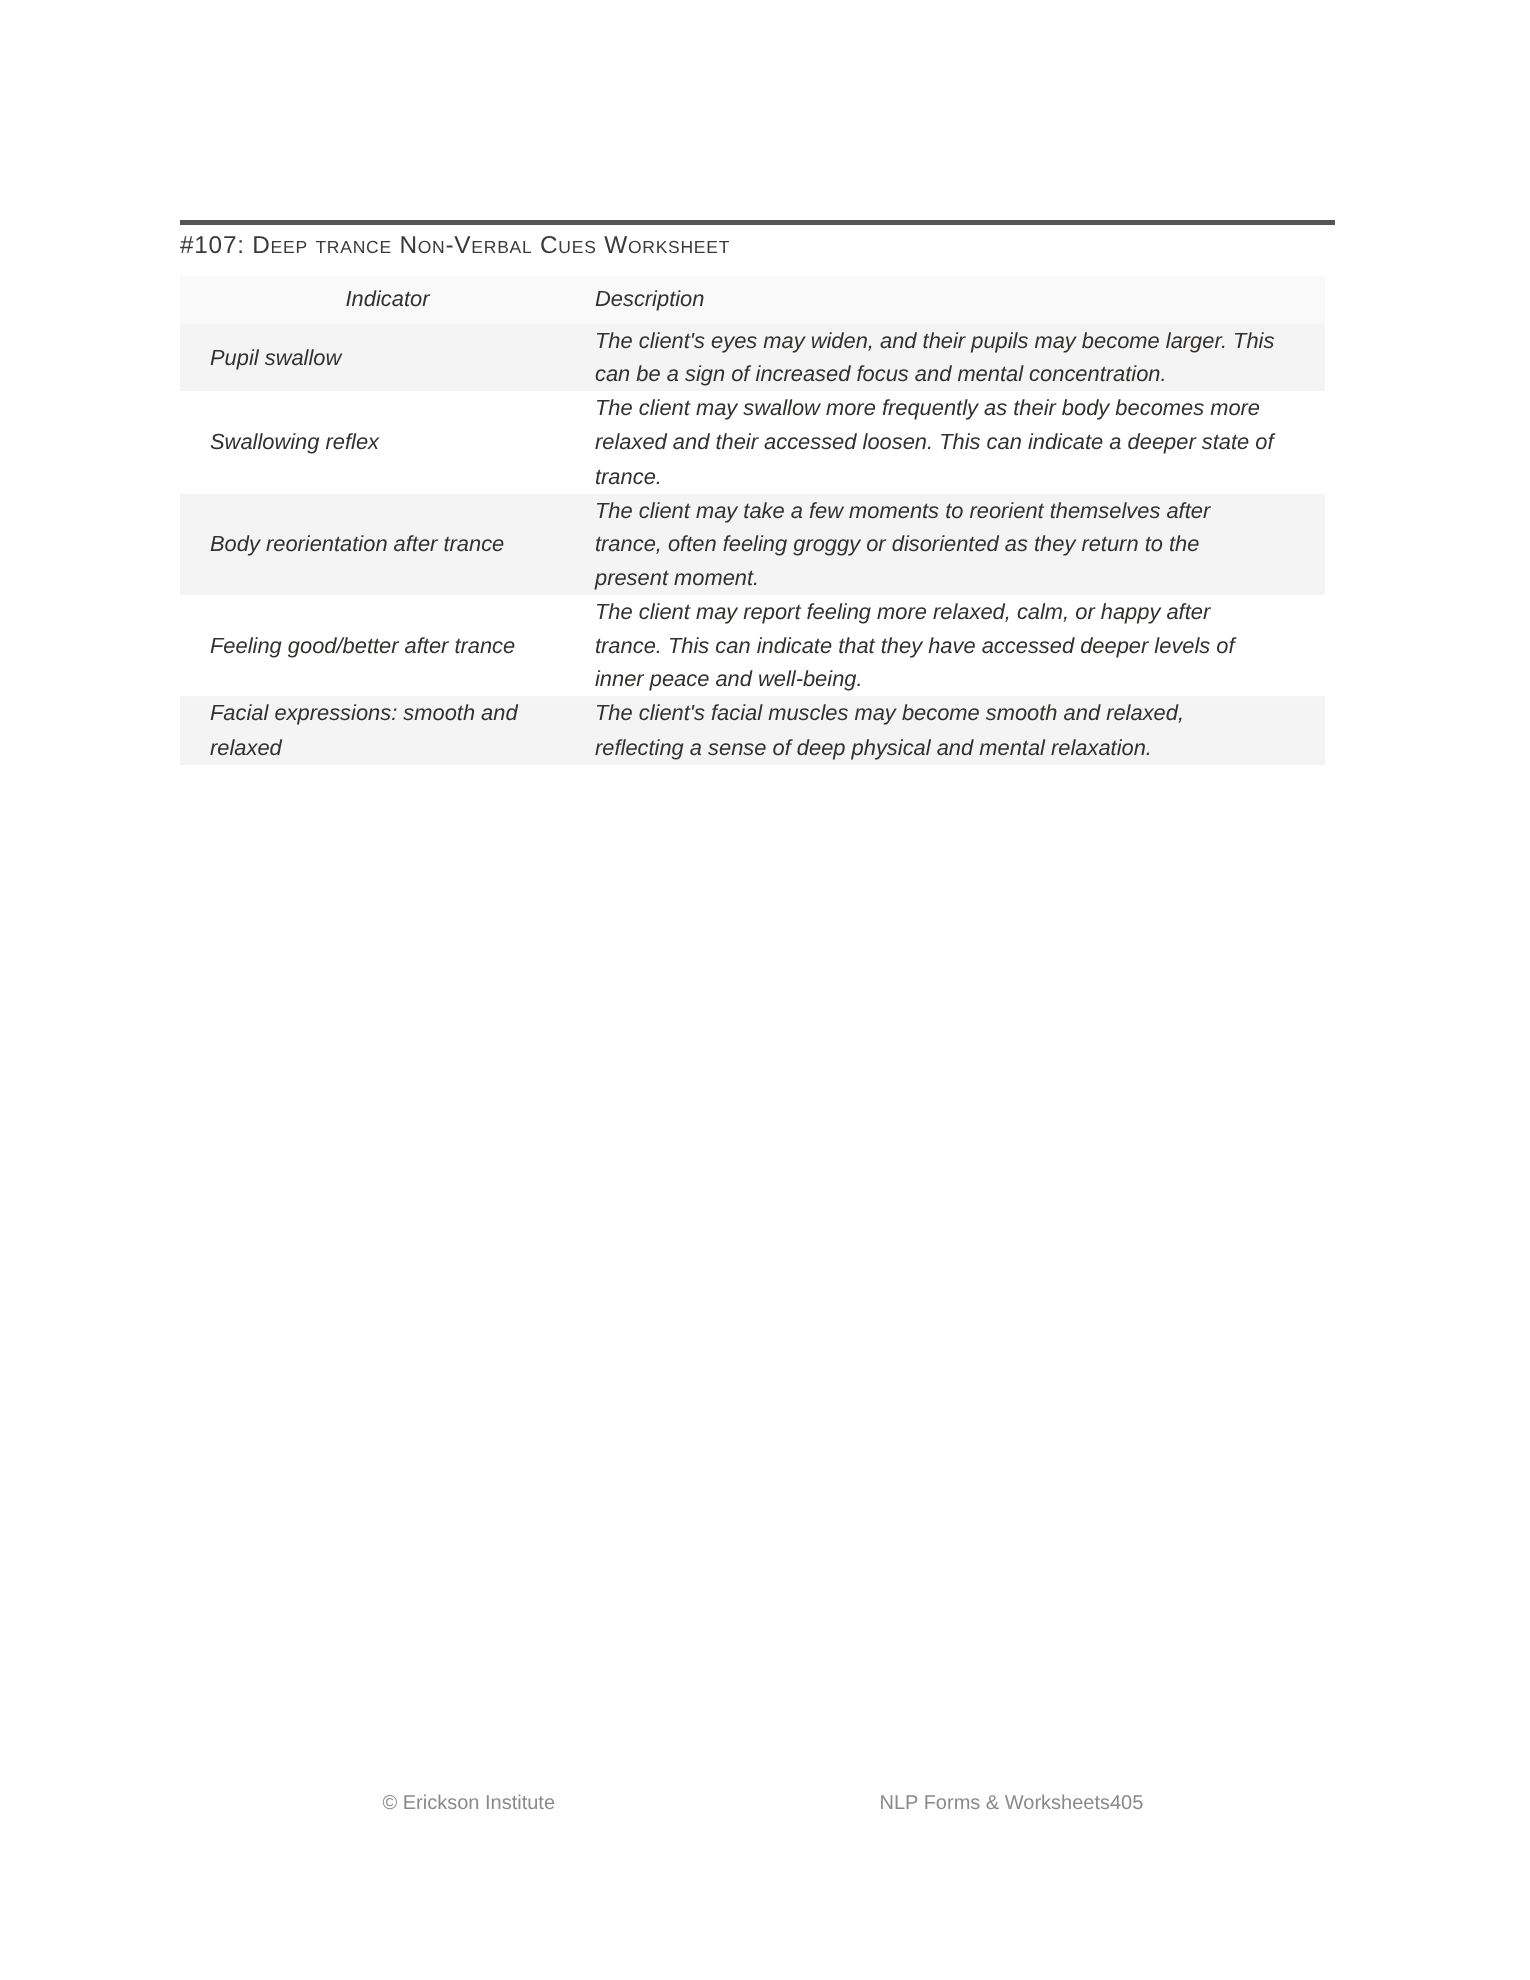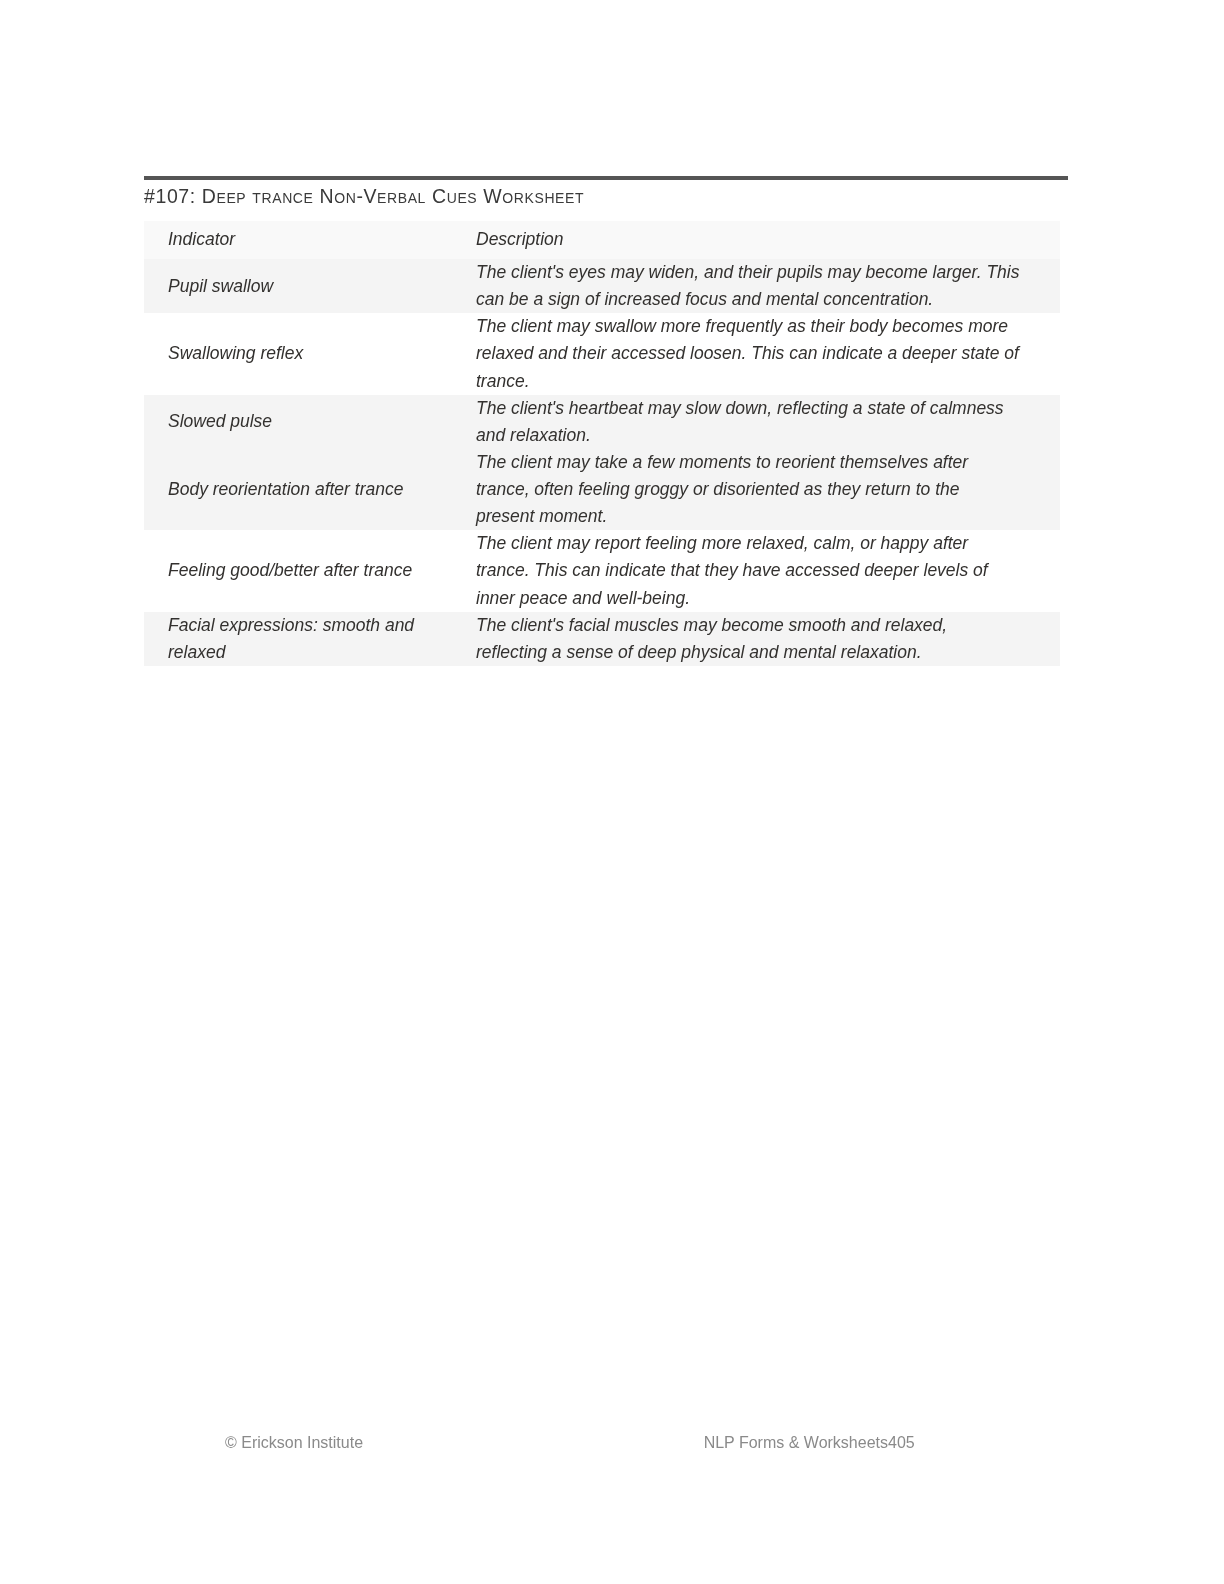--- a/index.html
+++ b/index.html
@@ -69,21 +69,21 @@
   }
 
   thead th {
     background: #f9f9f9;
     height: 38px;
     font-size: 17.5px;
     line-height: 1.35;
     padding-top: 2px;
     padding-bottom: 2px;
   }
-  thead th.th-indicator { padding-left: 24px; }
+  thead th.th-indicator { padding-left: 24px; text-align: center; }
   thead th.th-description { padding-left: 24px; }
 
   tbody tr { background: #ffffff; }
   tbody tr.striped { background: #f4f4f4; }
 
   tbody td {
     font-size: 17.5px;
     line-height: 1.55;
     padding-top: 44px;
     padding-bottom: 44px;
@@ -102,21 +102,21 @@
     position: absolute;
     left: 144px;
     top: 1434px;
     width: 924px;
     display: flex;
     align-items: baseline;
     font-size: 16px;
     color: #8a8a8a;
     font-style: normal;
   }
-  .footer-left   { flex: 0 0 300px; text-align: center; }
+  .footer-left   { flex: 0 0 300px; text-align: right; }
   .footer-center { flex: 1 1 auto;  text-align: right; }
   .footer-right  { flex: 0 0 180px; text-align: left; }
 </style>
 </head>
 <body>
 
 <div class="page">
 
   <div class="top-rule"></div>
 
@@ -136,24 +136,20 @@
     <tbody>
       <tr class="striped">
         <td class="cell-indicator">Pupil swallow</td>
         <td class="cell-description">The client's eyes may widen, and their pupils may become larger. This can be a sign of increased focus and mental concentration.</td>
       </tr>
       <tr>
         <td class="cell-indicator">Swallowing reflex</td>
         <td class="cell-description">The client may swallow more frequently as their body becomes more relaxed and their accessed loosen. This can indicate a deeper state of trance.</td>
       </tr>
       <tr class="striped">
-        <td class="cell-indicator">Slowed pulse</td>
-        <td class="cell-description">The client's heartbeat may slow down, reflecting a state of calmness and relaxation.</td>
-      </tr>
-      <tr class="striped">
         <td class="cell-indicator">Body reorientation after trance</td>
         <td class="cell-description">The client may take a few moments to reorient themselves after trance, often feeling groggy or disoriented as they return to the present moment.</td>
       </tr>
       <tr>
         <td class="cell-indicator">Feeling good/better after trance</td>
         <td class="cell-description">The client may report feeling more relaxed, calm, or happy after trance. This can indicate that they have accessed deeper levels of inner peace and well-being.</td>
       </tr>
       <tr class="striped">
         <td class="cell-indicator">Facial expressions: smooth and relaxed</td>
         <td class="cell-description">The client's facial muscles may become smooth and relaxed, reflecting a sense of deep physical and mental relaxation.</td>

